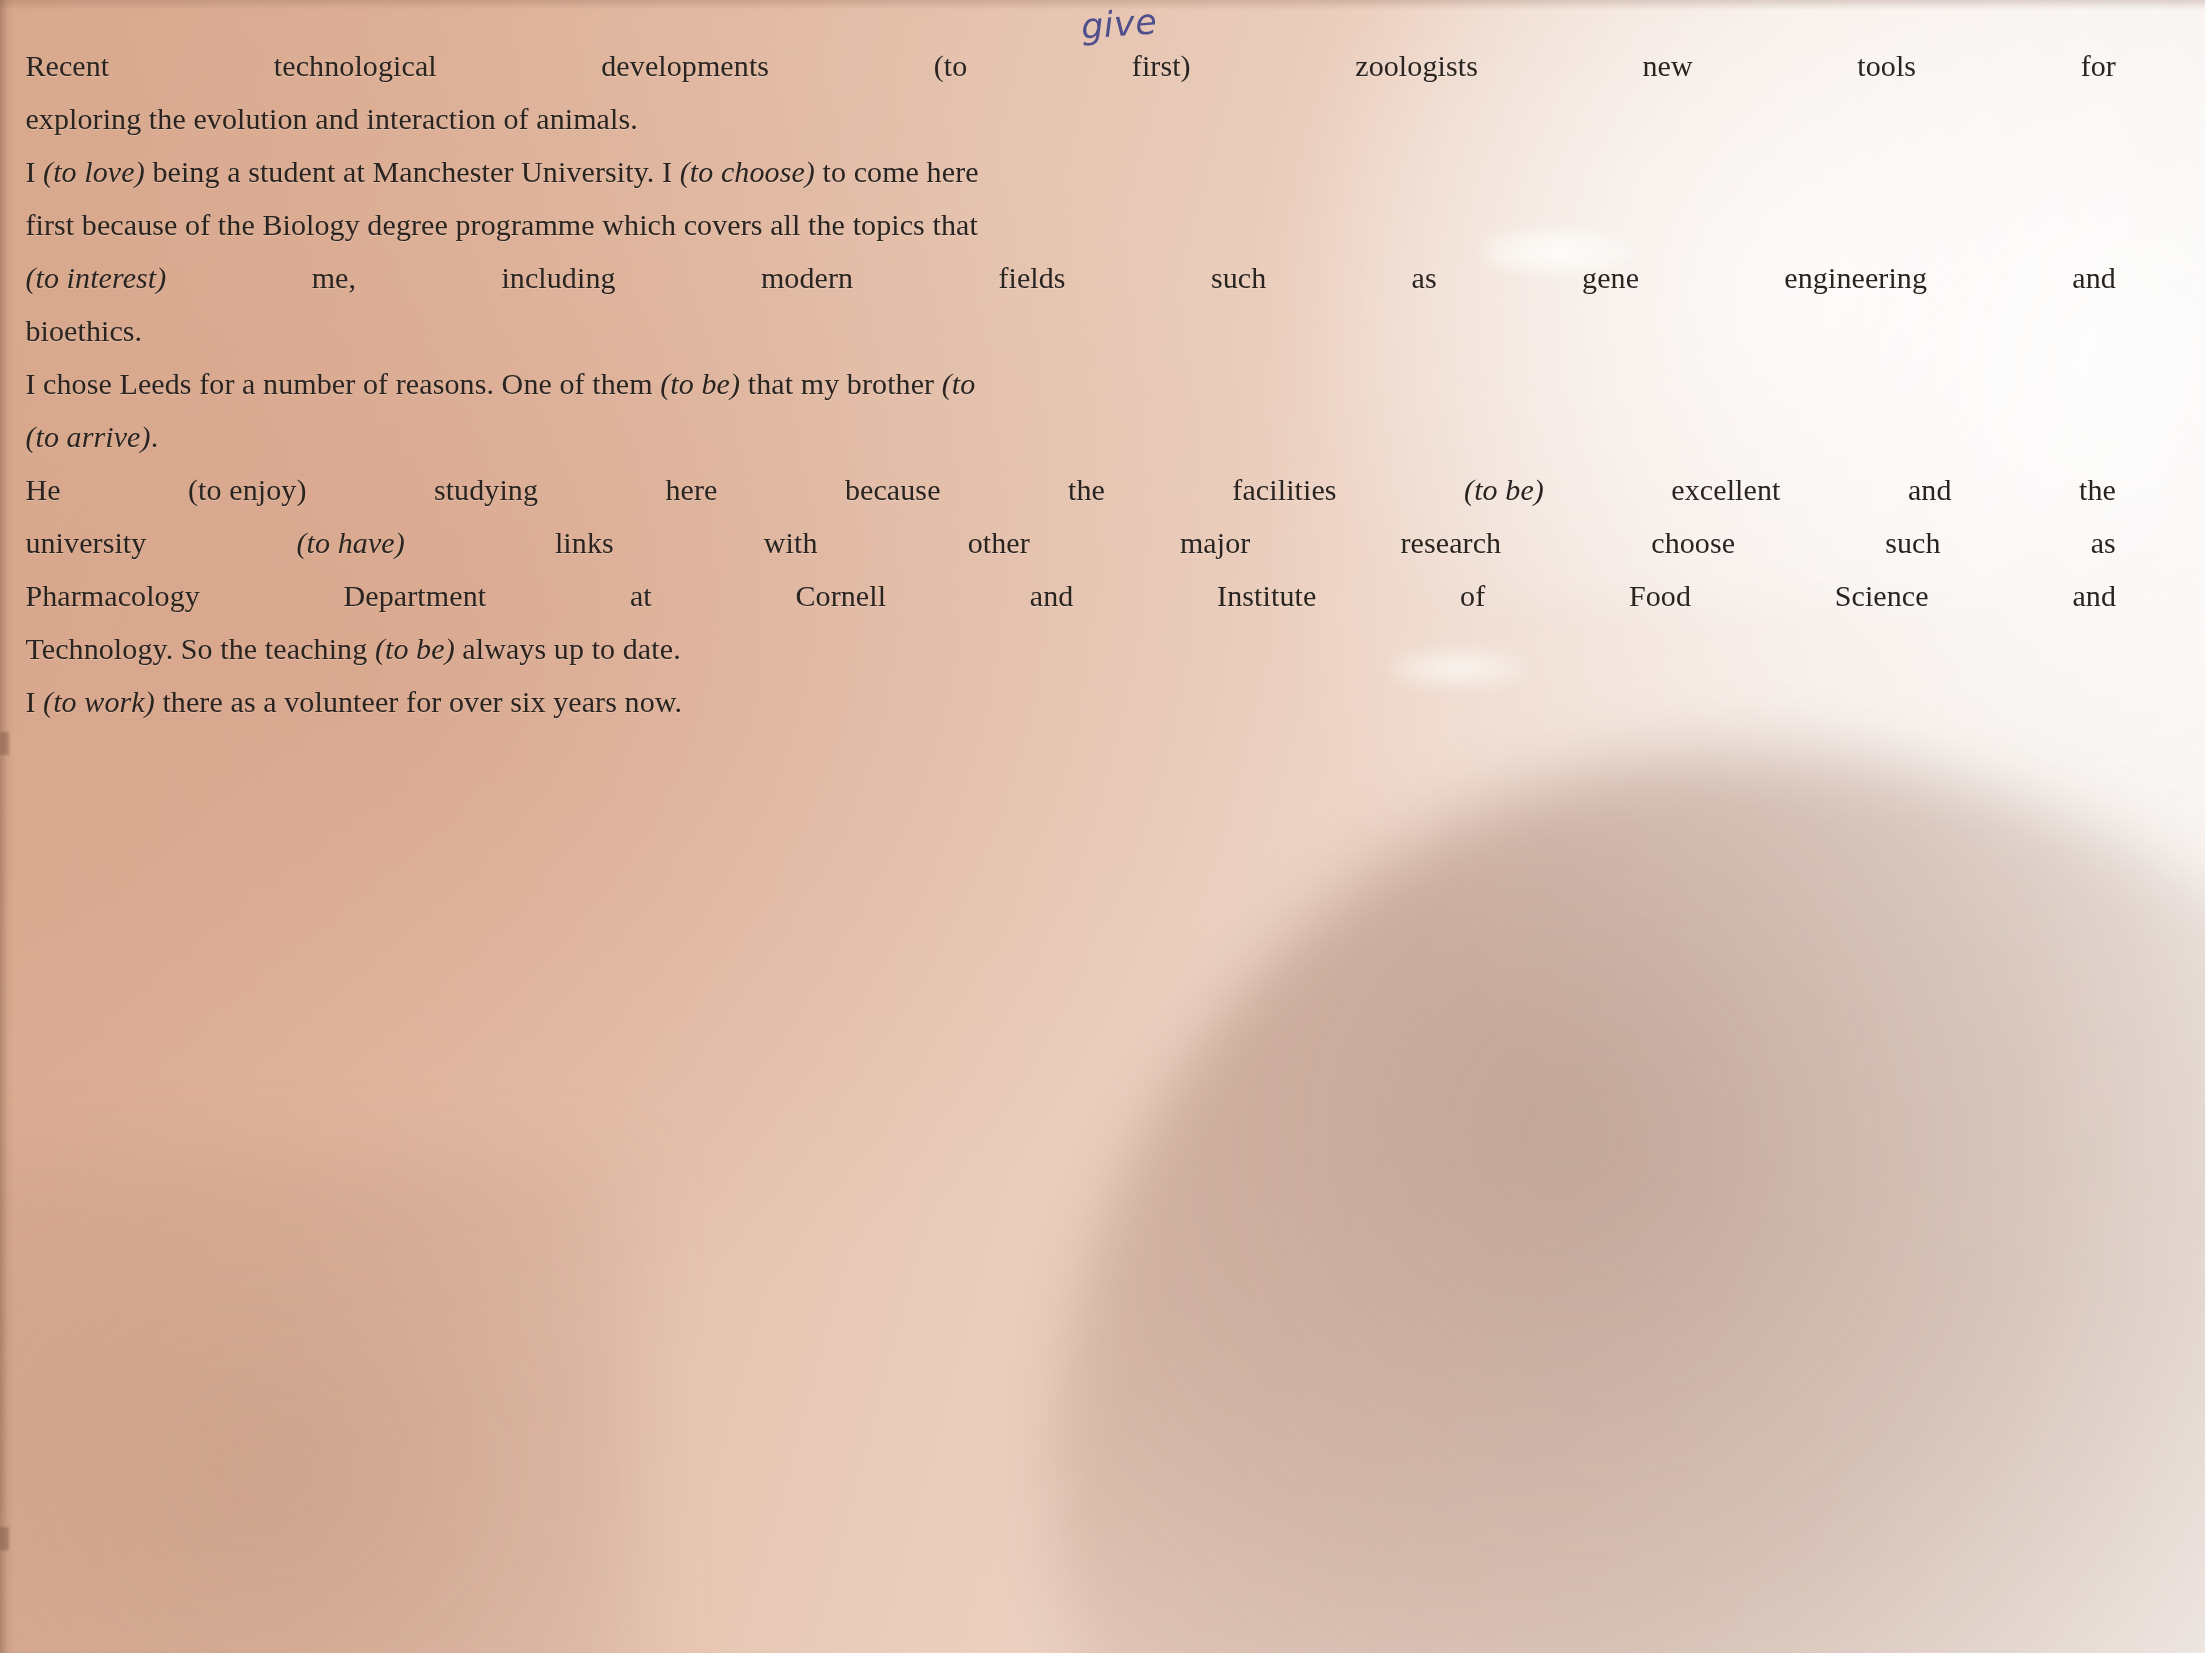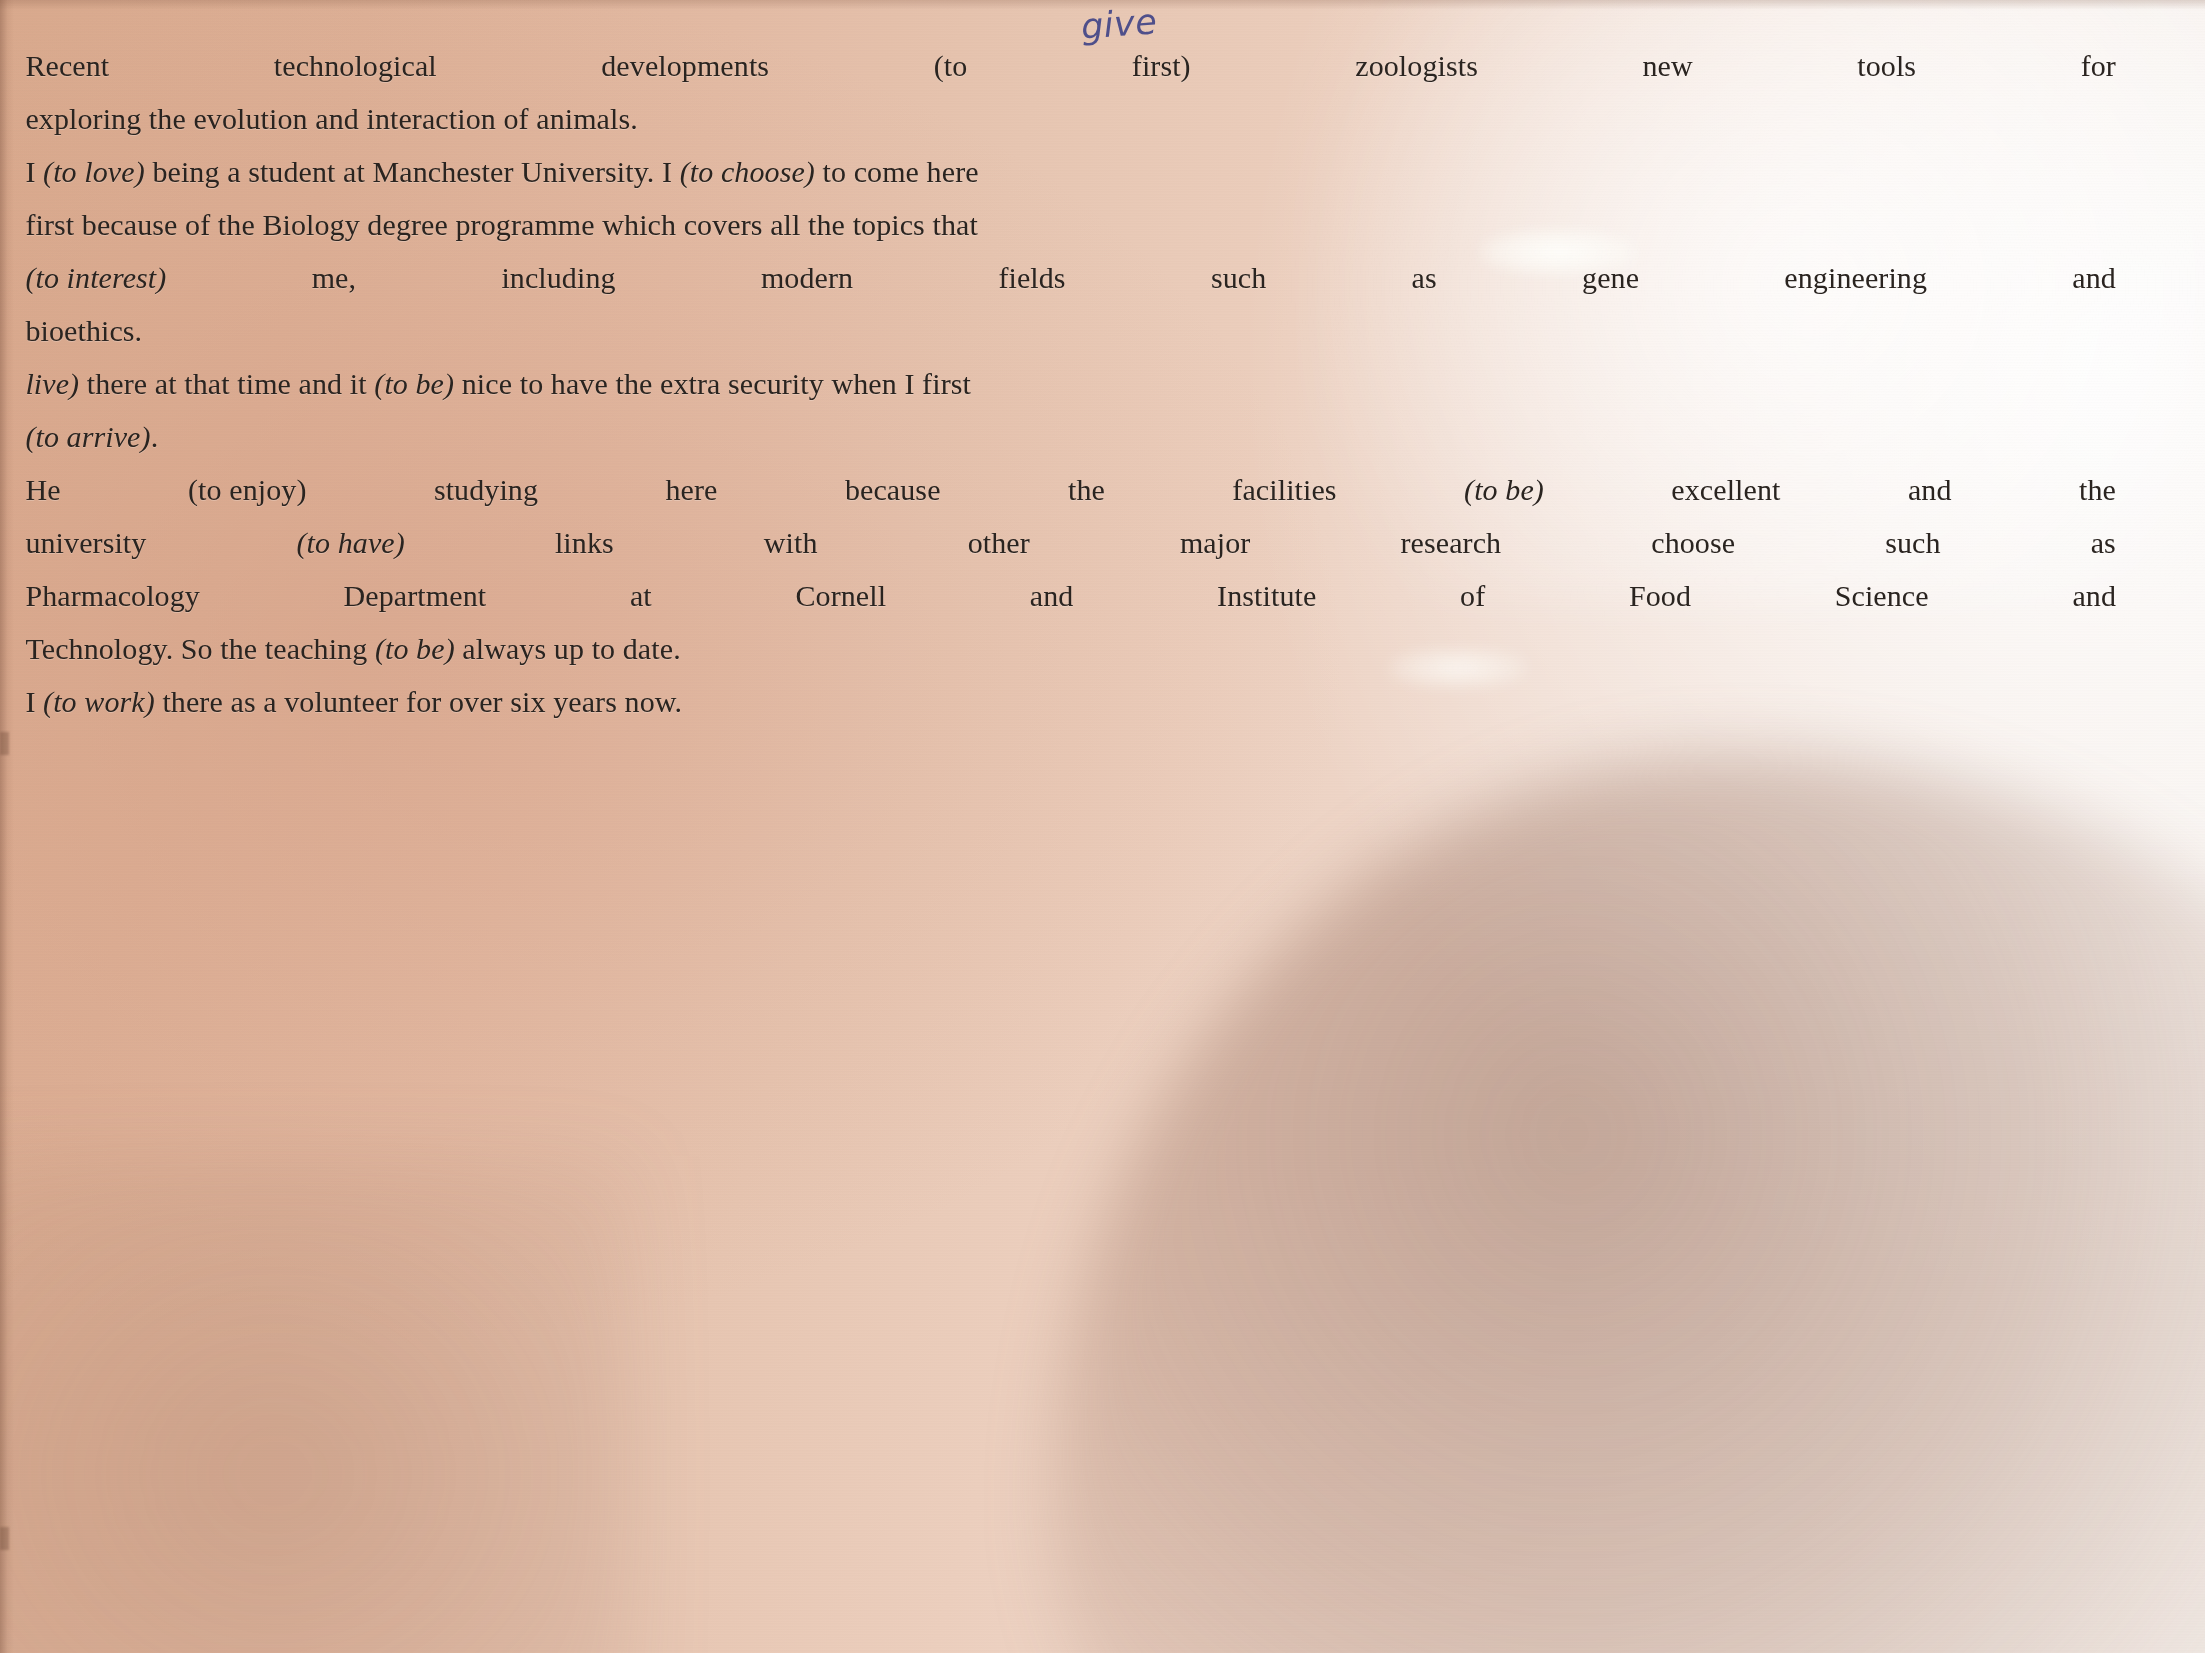--- a/index.html
+++ b/index.html
@@ -184,24 +184,24 @@
       <span>fields</span>
       <span>such</span>
       <span>as</span>
       <span>gene</span>
       <span>engineering</span>
       <span>and</span>
     </p>
 
     <p class="line">bioethics.</p>
 
-
-    <p class="line">
-      <em>live)</em><span> there at that time and it </span><em>(to be)</em><span> nice to have the extra security when I first</span>
-    </p>
+    <p class="line">
+      <span>I chose Leeds for a number of reasons. One of them </span><em>(to be)</em><span> that my brother </span><em>(to</em>
+    </p>
+
 
     <p class="line">
       <em>(to arrive)</em><span>.</span>
     </p>
 
     <p class="line justify">
       <span>He</span>
       <span>(to enjoy)</span>
       <span>studying</span>
       <span>here</span>

